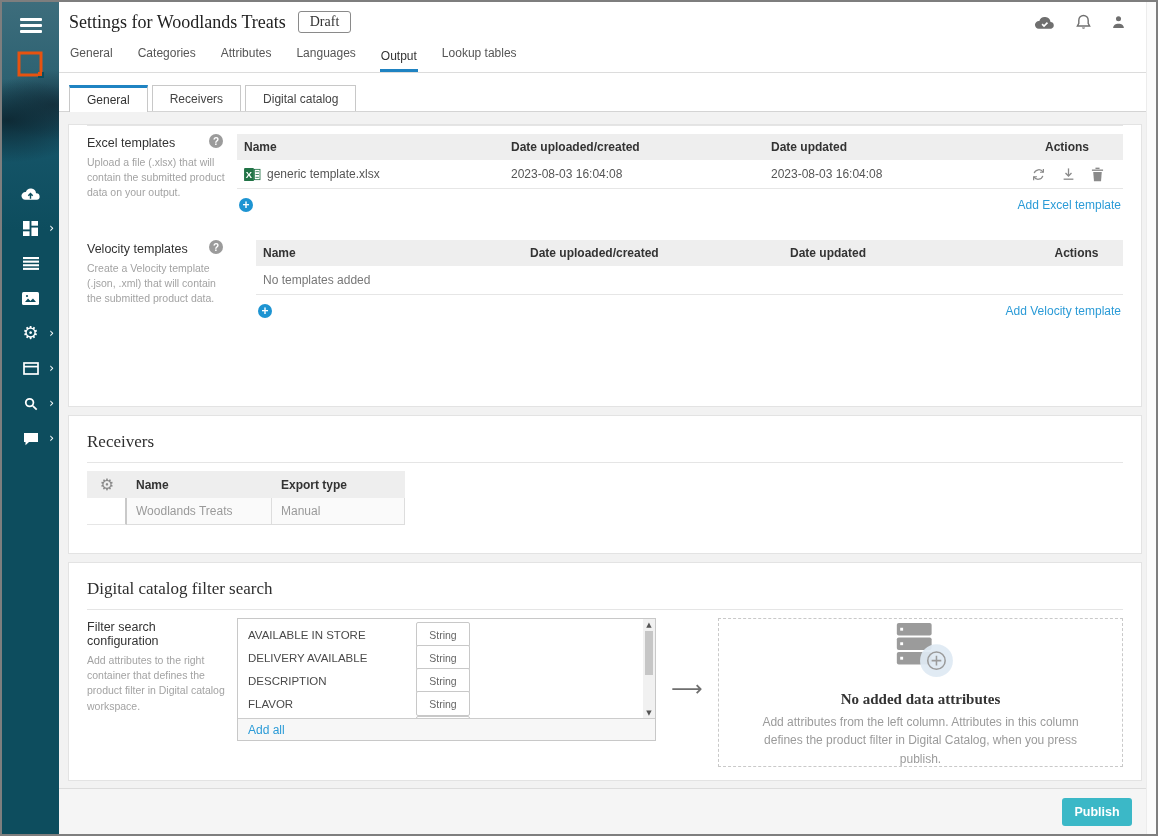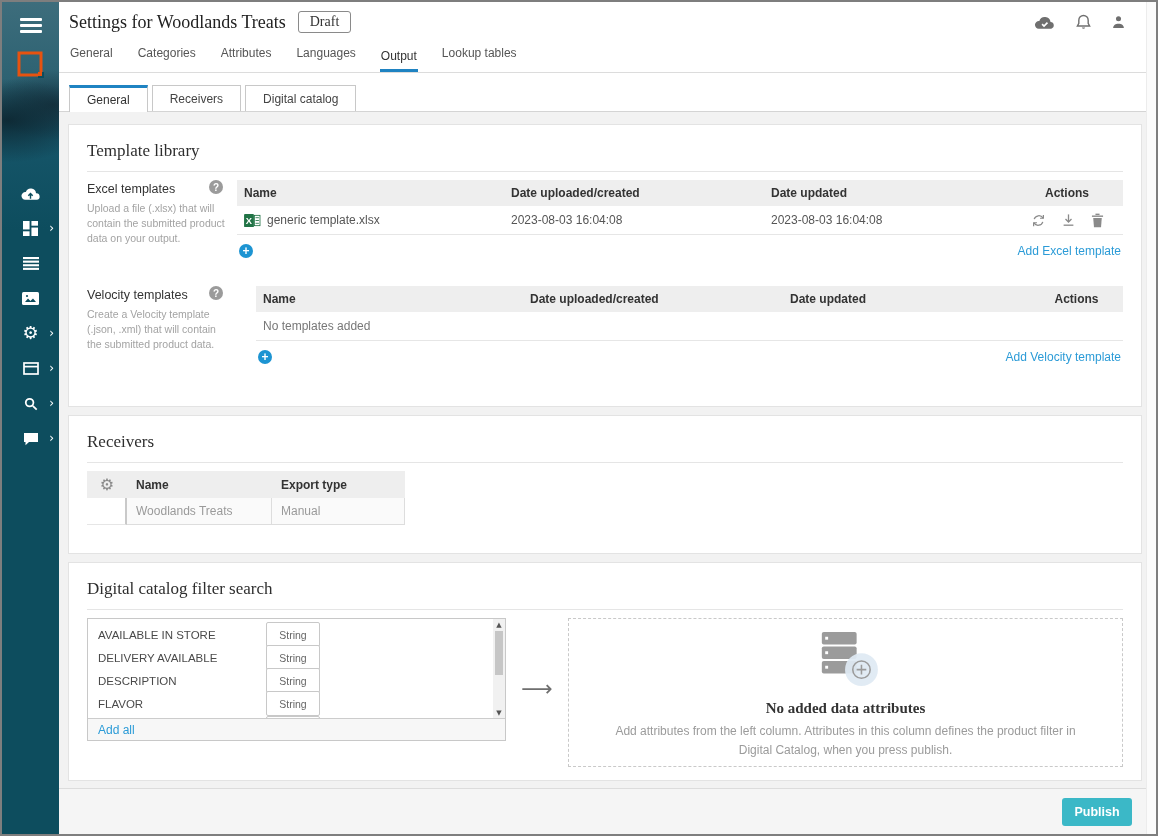--- a/index.html
+++ b/index.html
@@ -287,21 +287,20 @@
 
       <div class="subtabs">
         <div class="subtab active">General</div>
         <div class="subtab">Receivers</div>
         <div class="subtab">Digital catalog</div>
       </div>
 
       <div class="content">
 
         <div class="panel" style="height:283px;">
-          <div class="panel-title">Template library</div>
           <div class="divider"></div>
 
           <div class="section">
             <div class="label-col">
               <div class="label-head">
                 <span class="label-title">Excel templates</span>
                 <span class="help-icon"></span>
               </div>
               <div class="label-desc">Upload a file (.xlsx) that will contain the submitted product data on your output.</div>
             </div>
@@ -404,20 +403,26 @@
                 <div class="cell r-type">Manual</div>
               </div>
             </div>
           </div>
         </div>
 
         <div class="panel" style="height:219px;">
           <div class="panel-title">Digital catalog filter search</div>
           <div class="divider"></div>
           <div class="section dc-flex">
+            <div class="label-col">
+              <div class="label-head">
+                <span class="label-title">Filter search configuration</span>
+              </div>
+              <div class="label-desc">Add attributes to the right container that defines the product filter in Digital catalog workspace.</div>
+            </div>
 
             <div class="list-box">
               <div class="list-area">
                 <div class="attr-row">
                   <span class="attr-name">AVAILABLE IN STORE</span>
                   <span class="attr-type">String</span>
                 </div>
                 <div class="attr-row">
                   <span class="attr-name">DELIVERY AVAILABLE</span>
                   <span class="attr-type">String</span>

